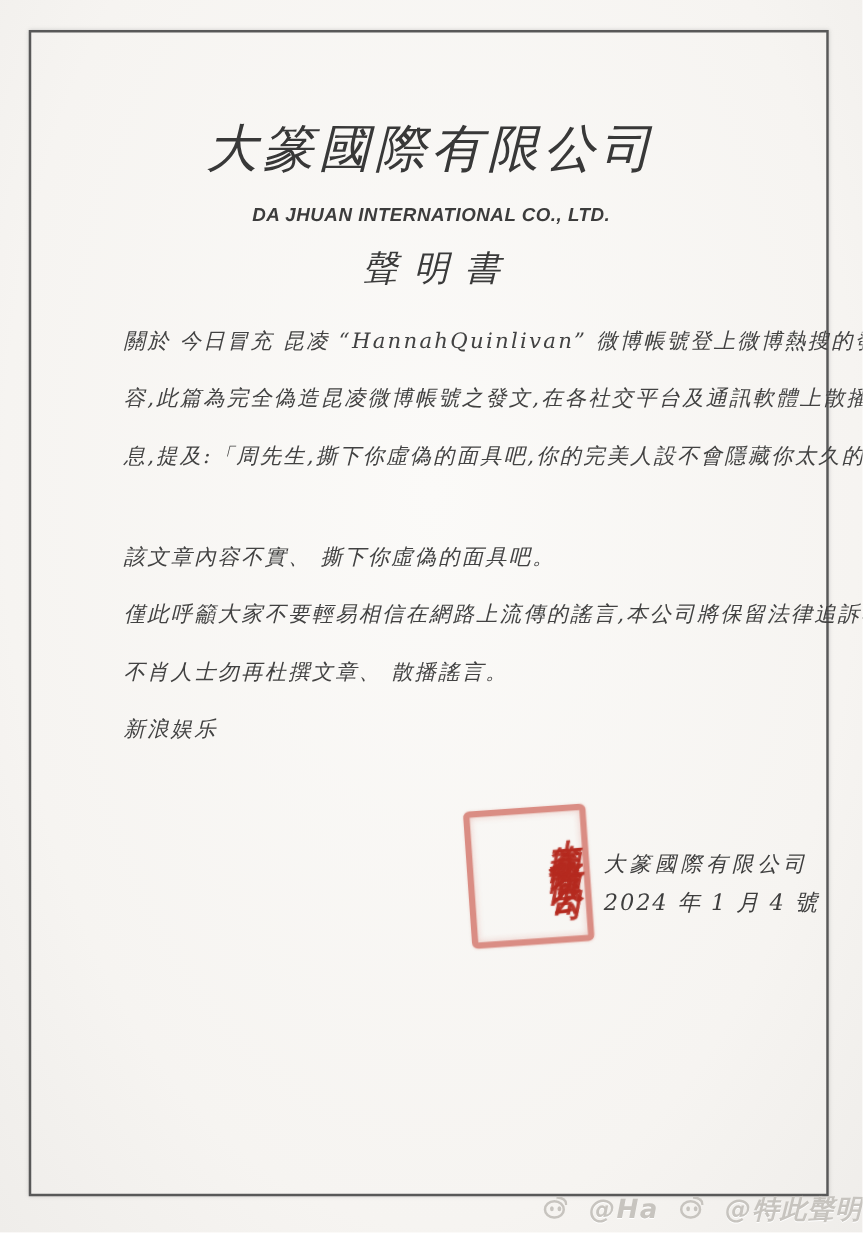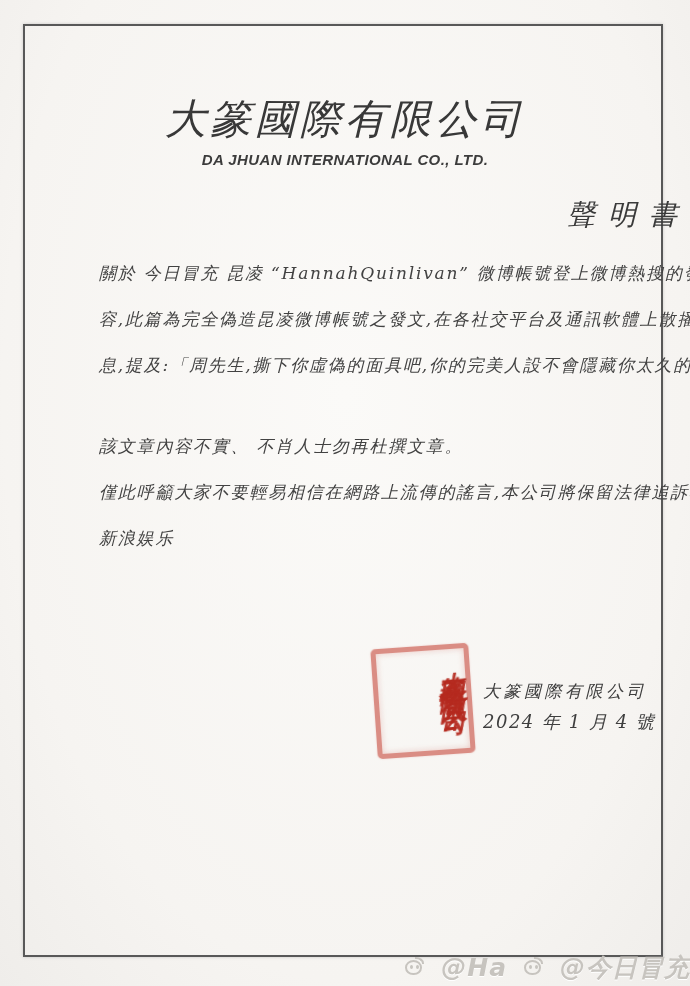--- a/index.html
+++ b/index.html
@@ -18,27 +18,27 @@
     position:absolute;left:23px;top:24px;width:636px;height:929px;
     border:2px solid #585858;
     box-shadow:0 0 3px rgba(120,120,120,.35);
   }
   .title{
     position:absolute;left:0;top:92px;width:100%;
     text-align:center;font-size:41px;letter-spacing:4px;
     color:#383838;font-weight:500;
   }
   .subtitle{
-    position:absolute;left:0;top:151px;width:100%;
+    position:absolute;left:0;top:164px;width:100%;
     text-align:center;font-size:15px;font-weight:700;letter-spacing:.4px;
     color:#3c3c3c;font-family:"Liberation Sans","DejaVu Sans",sans-serif;
   }
   .doc-type{
     position:absolute;left:0;top:196px;width:100%;
-    text-align:right;font-size:28px;letter-spacing:13px;text-indent:13px;
+    text-align:center;font-size:28px;letter-spacing:13px;text-indent:13px;
     color:#3a3a3a;
   }
   .body-text{
     position:absolute;left:99px;top:250px;width:508px;
     font-size:17px;letter-spacing:1.8px;color:#424242;
   }
   .line{line-height:46px;white-space:nowrap;}
   .gap-before{margin-top:35px;}
   .seal{
     position:absolute;left:374px;top:646px;width:86px;height:96px;
@@ -62,21 +62,21 @@
   }
   .sig-date{
     position:absolute;left:483px;top:710px;
     font-size:18px;letter-spacing:1.5px;color:#3e3e3e;white-space:nowrap;
   }
   .watermark{
     position:absolute;right:0px;top:950px;height:34px;
     display:flex;align-items:center;gap:17px;
     color:#c7c4bf;
     font-family:"DejaVu Sans","Liberation Sans",sans-serif;
-    font-size:25px;font-weight:700;letter-spacing:1px;
+    font-size:21px;font-weight:700;letter-spacing:1px;
     text-shadow:0 1px 0 #ffffff;
     white-space:nowrap;
   }
   .weibo-icon{
     position:relative;display:inline-block;
     width:17px;height:15px;margin-right:2px;
     border:2px solid #c7c4bf;border-radius:50% 50% 48% 48%;
     box-sizing:border-box;
   }
   .weibo-icon::before{
@@ -99,33 +99,34 @@
   <div class="title">大篆國際有限公司</div>
 
   <div class="subtitle">DA JHUAN INTERNATIONAL CO., LTD.</div>
 
   <div class="doc-type">聲明書</div>
 
   <div class="body-text">
     <div class="line">關於 今日冒充 昆凌 “HannahQuinlivan” 微博帳號登上微博熱搜的發文內</div>
     <div class="line">容,此篇為完全偽造昆凌微博帳號之發文,在各社交平台及通訊軟體上散播假消</div>
     <div class="line">息,提及:「周先生,撕下你虛偽的面具吧,你的完美人設不會隱藏你太久的......」。</div>
-    <div class="line gap-before">該文章內容不實、 不肖人士勿再杜撰文章。</div>
+    <div class="line gap-before">該文章內容不實、 撕下你虛偽的面具吧。</div>
     <div class="line">僅此呼籲大家不要輕易相信在網路上流傳的謠言,本公司將保留法律追訴權,</div>
+    <div class="line">不肖人士勿再杜撰文章、 散播謠言。</div>
     <div class="line">新浪娱乐</div>
   </div>
 
   <div class="seal">
     <div class="seal-text">大篆國際有限公司</div>
   </div>
 
   <div class="sig-company">大篆國際有限公司</div>
 
   <div class="sig-date">2024 年 1 月 4 號</div>
 
   <div class="watermark">
     <span class="weibo-icon"></span>
     <span>@Ha</span>
     <span class="weibo-icon"></span>
-    <span>@今日冒充</span>
+    <span>@特此聲明</span>
   </div>
 
 </div>
 
 </body></html>

